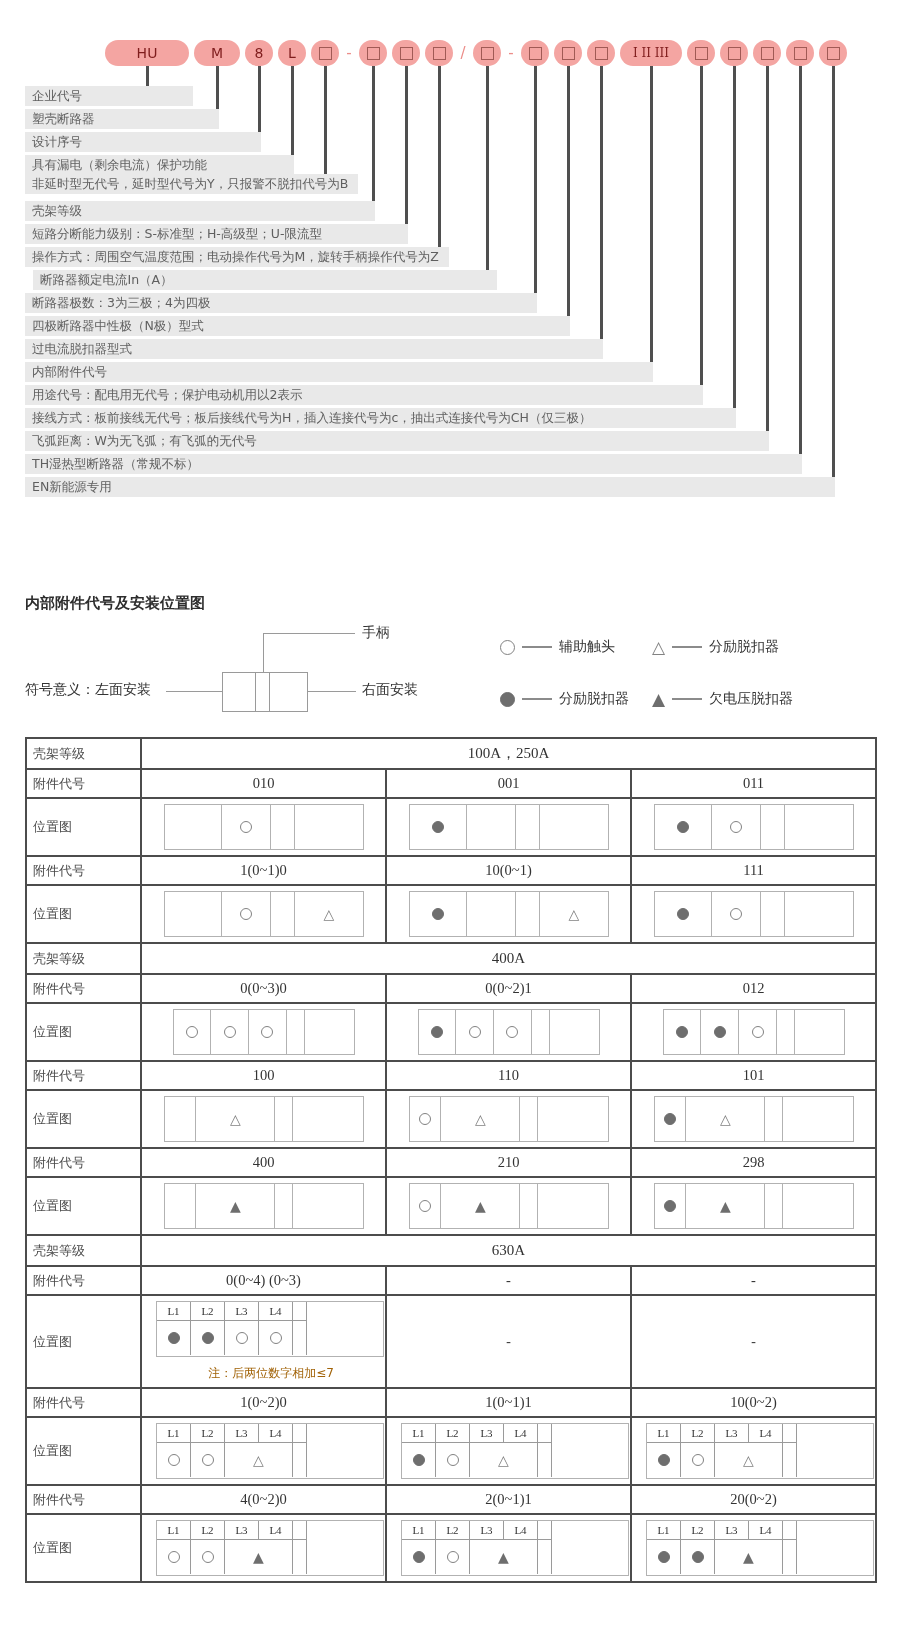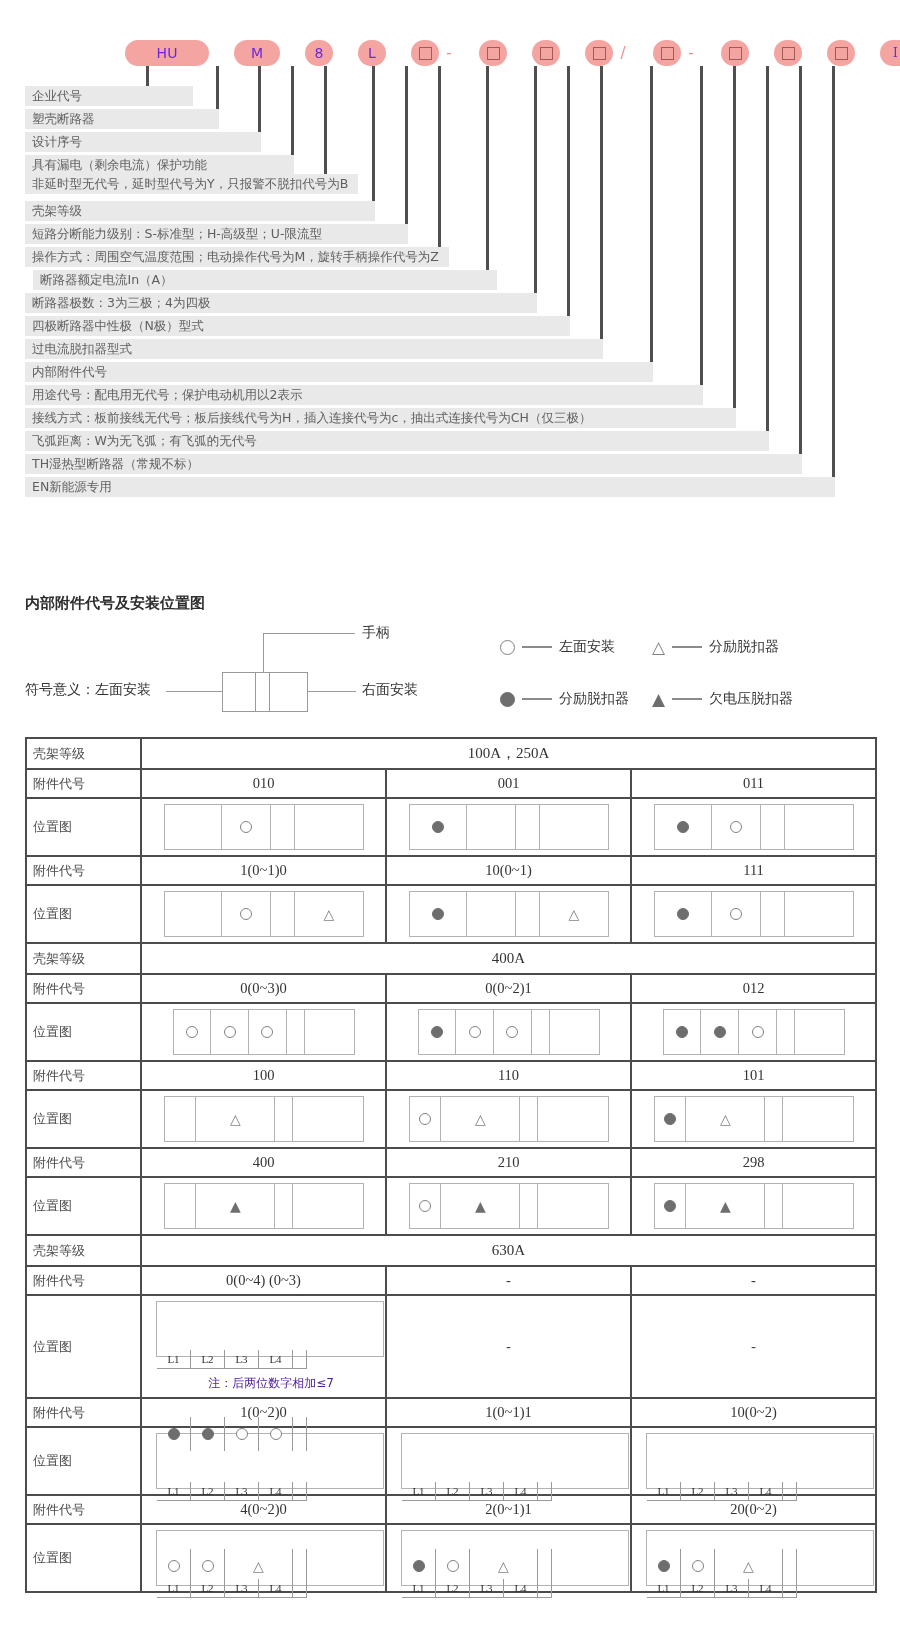--- a/index.html
+++ b/index.html
@@ -1,23 +1,23 @@
 <!DOCTYPE html>
 <html><head>
 <meta charset="utf-8">
 <style>
   html,body{margin:0;padding:0;background:#fff;}
   #page{position:relative;width:900px;height:1625px;background:#fff;overflow:hidden;
         font-family:"DejaVu Sans",sans-serif;color:#333;}
 
   
   #code-row{position:absolute;left:105px;top:40px;display:flex;gap:5px;}
-  .code-box{width:28px;height:26px;background:#f4a5a2;color:#6d28d9;border-radius:13px;
+  .code-box{width:28px;height:26px;background:#f4a5a2;color:#7f1d1d;border-radius:13px;
             display:flex;align-items:center;justify-content:center;font-size:14px;
-            box-sizing:border-box;flex:0 0 auto;margin-left:20px;}
+            box-sizing:border-box;flex:0 0 auto;}
   .code-box.size-xl{width:84px}
   .code-box.size-l{width:46px}
   .code-box.size-m{width:62px}
   .code-box.roman{font-family:"DejaVu Serif",serif;font-size:12px;}
   .sq{width:11px;height:11px;border:1px solid #a15a55;display:block;background:transparent;}
   .code-sep{width:10px;height:26px;display:flex;align-items:center;justify-content:center;
             color:#ec8d89;font-size:15px;flex:0 0 auto;}
   .vline{position:absolute;width:3px;background:#4f4f4f;}
   .strip{position:absolute;left:25px;height:20px;line-height:20px;background:#e9e9e9;
          color:#5f5f5f;font-size:12.5px;padding:0 10px 0 7px;box-sizing:border-box;white-space:nowrap;}
@@ -59,26 +59,26 @@
   .diag-box{height:46px;border:1px solid #b2b2b2;display:flex;margin:0 auto;box-sizing:border-box;background:#fff;}
   .diag-box.basic{width:200px;}
   .diag-box.five{width:182px;}
   .diag-box.mid{width:200px;}
   .diag-slot{border-right:1px solid #b2b2b2;box-sizing:border-box;display:flex;align-items:center;justify-content:center;}
   .diag-slot:last-child{border-right:none;}
   .dash-val{font-size:14px;color:#444;}
 
   .lt-wrap{width:230px;margin-left:10px;text-align:center;}
   .lt-outer{width:226px;height:54px;border:1px solid #b2b2b2;box-sizing:content-box;background:#fff;}
-  .lt-row{display:flex;margin-top:48px;}
+  .lt-row{display:flex;}
   .lt-c{box-sizing:border-box;border-right:1px solid #9a9a9a;flex:0 0 auto;}
   .lt-head .lt-c{height:19px;line-height:18px;font-size:11px;text-align:center;
                  border-bottom:1px solid #9a9a9a;font-family:"Liberation Serif",serif;color:#333;}
   .lt-sym .lt-c{height:34px;display:flex;align-items:center;justify-content:center;}
-  .lt-note{font-size:12px;color:#4c1d95;margin-top:18px;white-space:nowrap;}
+  .lt-note{font-size:12px;color:#a16207;margin-top:8px;white-space:nowrap;}
 </style>
 </head>
 <body>
 
 <div id="page">
 
   <div id="code-area">
     <div id="code-row">
         <div class="code-box size-xl">HU</div>
         <div class="code-box size-l">M</div>
@@ -179,21 +179,21 @@
       <div class="div2"></div>
     </div>
     <div class="lgd-label" style="left:25px;top:63px">符号意义：左面安装</div>
     <div class="thin-h" style="left:166px;top:73px;width:56px"></div>
     <div class="thin-h" style="left:308px;top:73px;width:48px"></div>
     <div class="lgd-label" style="left:362px;top:63px">右面安装</div>
 
   <div class="lg-item" style="left: 500px; top: 20px;">
         <span class="sym-circle lgx"></span>
         <span class="lg-dash"></span>
-        <span class="lg-label">左面安装</span>
+        <span class="lg-label">辅助触头</span>
       </div>
       <div class="lg-item" style="left: 652px; top: 20px;">
         <span class="sym-tri lgx">△</span>
         <span class="lg-dash"></span>
         <span class="lg-label">分励脱扣器</span>
       </div>
       <div class="lg-item" style="left: 500px; top: 72px;">
         <span class="sym-circle filled lgx"></span>
         <span class="lg-dash"></span>
         <span class="lg-label">分励脱扣器</span>

